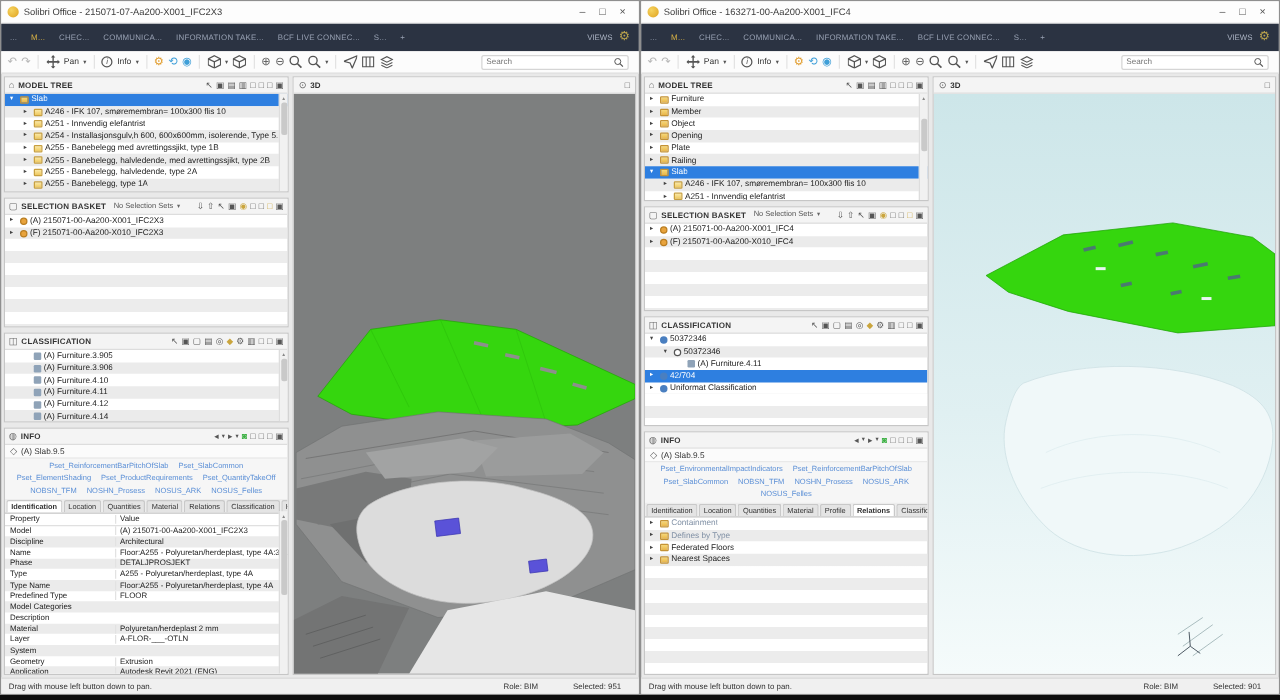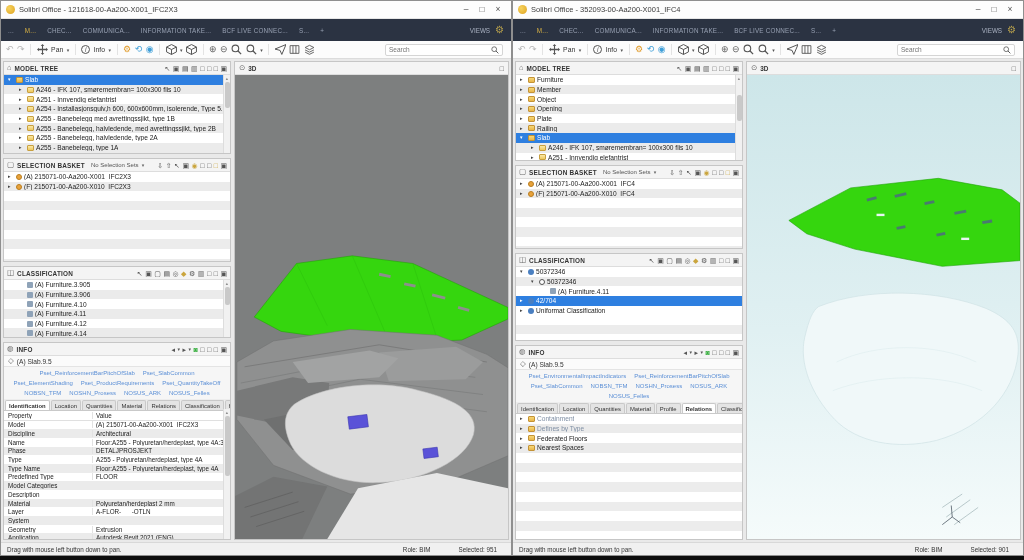--- a/index.html
+++ b/index.html
@@ -145,21 +145,21 @@
       <stop offset="1" stop-color="#f5fbfb"></stop>
     </linearGradient>
   </defs>
 </svg>
 
 <div class="screen">
 
   <div class="win">
     <div class="titlebar">
       <span class="appicon"></span>
-      <span class="title">Solibri Office - 121618-00-Aa200-X001_IFC2X3</span>
+      <span class="title">Solibri Office - 215071-07-Aa200-X001_IFC2X3</span>
       <span class="wctrl">
         <span class="wc">–</span>
         <span class="wc">□</span>
         <span class="wc">×</span>
       </span>
     </div>
     <div class="ribbon">
       <span class="rtabs">
 
       <span class="rtab">...</span>
@@ -582,21 +582,21 @@
       <span class="st-right">
         <span>Role: BIM</span>
         <span>Selected: 951</span>
       </span>
     </div>
   </div>
 
   <div class="win">
     <div class="titlebar">
       <span class="appicon"></span>
-      <span class="title">Solibri Office - 352093-00-Aa200-X001_IFC4</span>
+      <span class="title">Solibri Office - 163271-00-Aa200-X001_IFC4</span>
       <span class="wctrl">
         <span class="wc">–</span>
         <span class="wc">□</span>
         <span class="wc">×</span>
       </span>
     </div>
     <div class="ribbon">
       <span class="rtabs">
 
       <span class="rtab">...</span>

